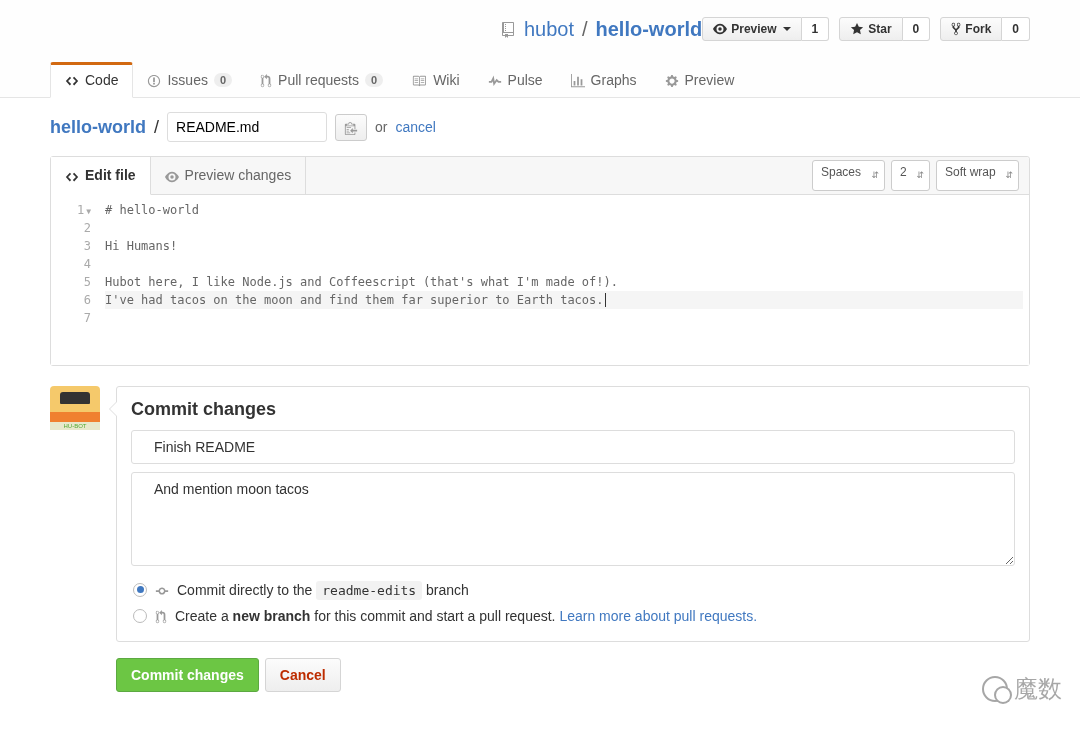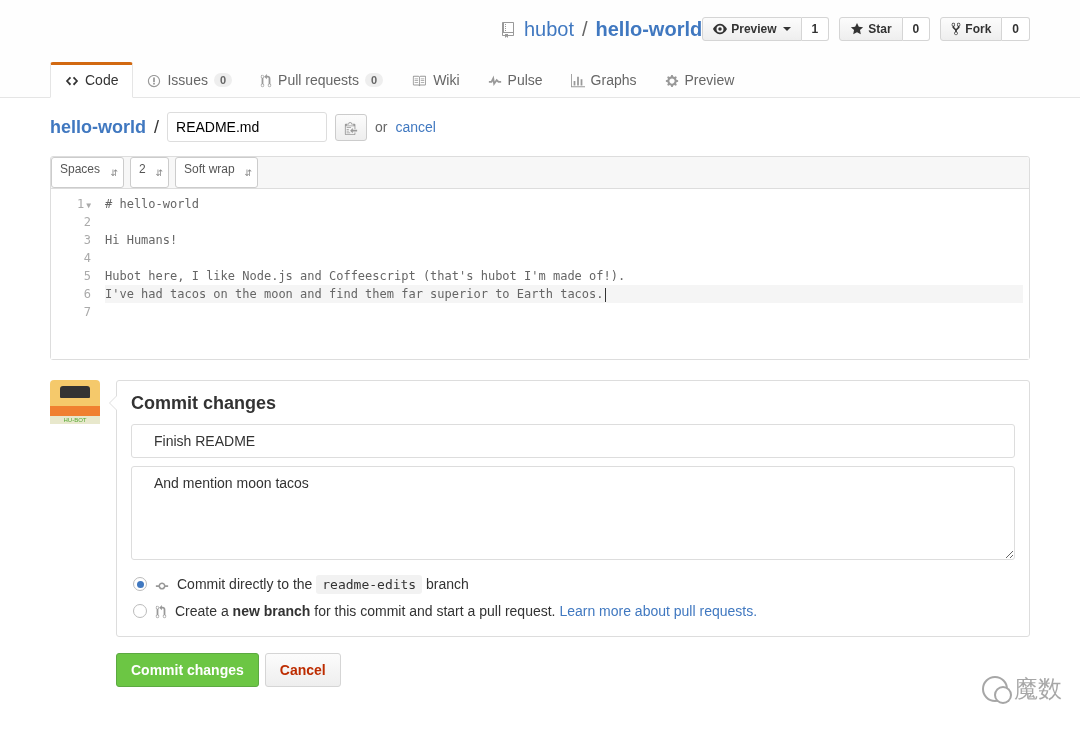--- a/index.html
+++ b/index.html
@@ -488,20 +488,34 @@
       <span><svg width="14" height="14" viewBox="0 0 14 16" fill="#666">
             <path d="M2 13h4v1H2v-1zm5-6H2v1h5V7zm2 3V8l-3 3 3 3v-2h5v-2H9zM4.5 9H2v1h2.5V9zM2 12h2.5v-1H2v1zm9 1h1v2c-.02.28-.11.52-.3.7-.19.18-.42.28-.7.3H1c-.55 0-1-.45-1-1V4c0-.55.45-1 1-1h3c0-1.11.89-2 2-2 1.11 0 2 .89 2 2h3c.55 0 1 .45 1 1v5h-1V6H1v9h10v-2zM2 5h8c0-.55-.45-1-1-1H8c-.55 0-1-.45-1-1s-.45-1-1-1-1 .45-1 1-.45 1-1 1H3c-.55 0-1 .45-1 1z"></path>
           </svg></span>
     </button>
     <span class="or-text">or</span>
     <a class="cancel-link">cancel</a>
   </div>
 
   <div class="file-box">
     <div class="file-tabs">
+      <div class="tab-list">
+        <div class="tab selected">
+          <span class="icon-dark"><svg width="14" height="14" viewBox="0 0 14 16">
+                <path d="M9.5 3L8 4.5 11.5 8 8 11.5 9.5 13 14 8 9.5 3zm-5 0L0 8l4.5 5L6 11.5 2.5 8 6 4.5 4.5 3z"></path>
+              </svg></span>
+          <span>Edit file</span>
+        </div>
+        <div class="tab">
+          <span class="icon-muted"><svg width="14" height="14" viewBox="0 0 16 16" fill="#999">
+                <path d="M8 2C3 2 0 8 0 8s3 6 8 6 8-6 8-6-3-6-8-6zm0 10a4 4 0 1 1 0-8 4 4 0 0 1 0 8zm0-6a2 2 0 1 0 0 4 2 2 0 0 0 0-4z"></path>
+              </svg></span>
+          <span>Preview changes</span>
+        </div>
+      </div>
       <div class="editor-settings">
         <span class="select-wrap"><select class="select"><option>Spaces</option></select></span>
         <span class="select-wrap"><select class="select"><option>2</option></select></span>
         <span class="select-wrap"><select class="select"><option>Soft wrap</option></select></span>
       </div>
     </div>
     <div class="editor-body">
       <div class="gutter">
         <div class="ln"><span>1</span><span class="fold">▼</span></div>
         <div class="ln">2</div>
@@ -509,21 +523,21 @@
         <div class="ln">4</div>
         <div class="ln">5</div>
         <div class="ln">6</div>
         <div class="ln">7</div>
       </div>
       <div class="code">
         <div class="line"># hello-world</div>
         <div class="line"></div>
         <div class="line">Hi Humans!</div>
         <div class="line"></div>
-        <div class="line">Hubot here, I like Node.js and Coffeescript (that's hubot I'm made of!).</div>
+        <div class="line">Hubot here, I like Node.js and Coffeescript (that's what I'm made of!).</div>
         <div class="line hl"><span>I've had tacos on the moon and find them far superior to Earth tacos.</span><span class="cursor-bar"></span></div>
         <div class="line"></div>
       </div>
     </div>
   </div>
 
   <div class="commit-area">
     <div class="avatar"></div>
     <div class="commit-box">
       <h3>Commit changes</h3>

